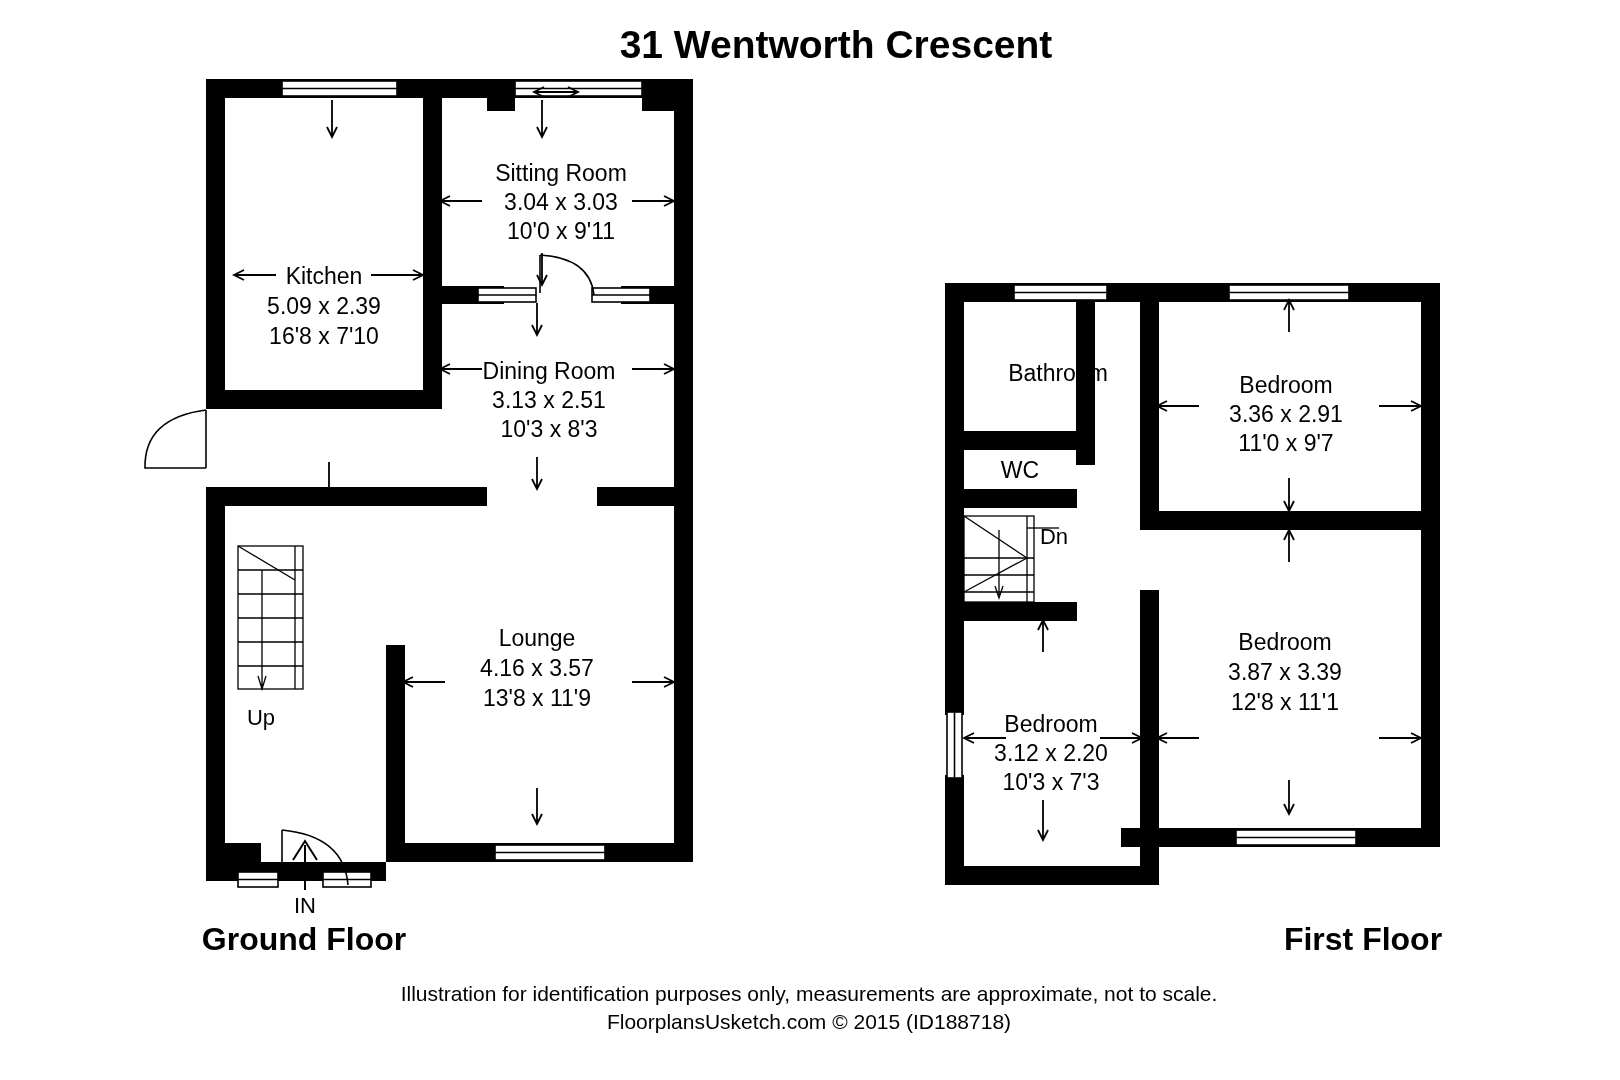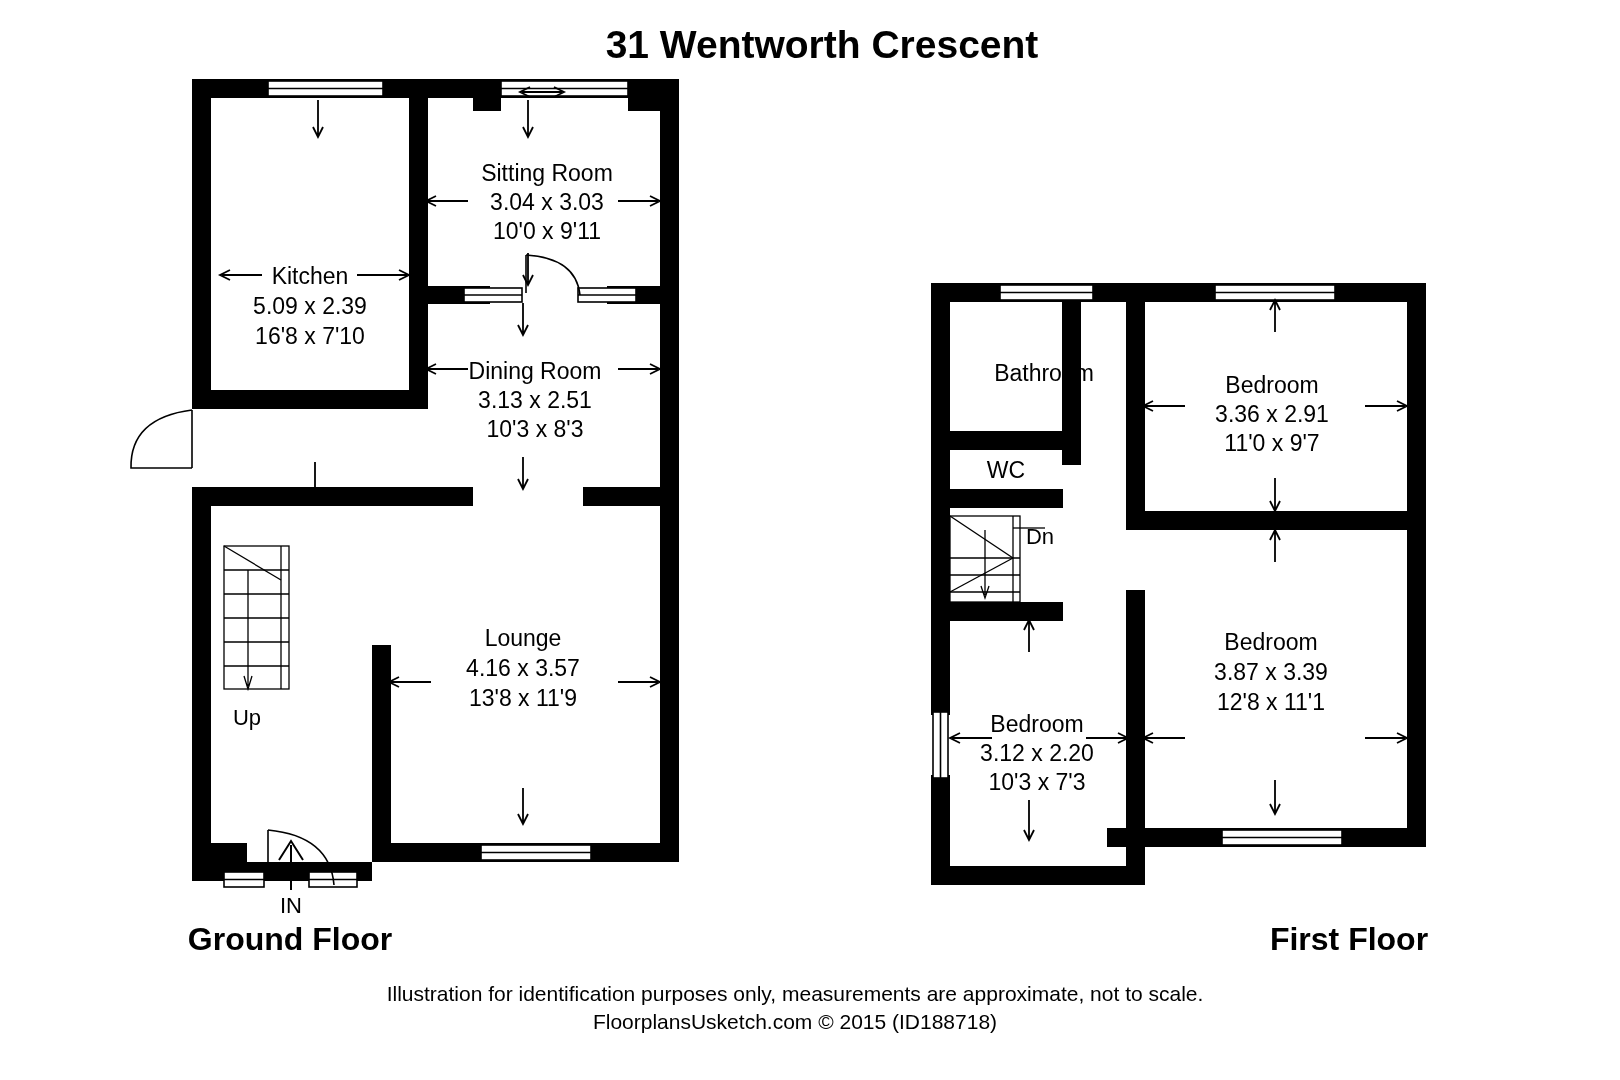--- a/index.html
+++ b/index.html
@@ -10,21 +10,21 @@
   body {
     width: 1620px;
     height: 1080px;
     font-family: "Liberation Sans", sans-serif;
     color: #000000;
     overflow: hidden;
     position: relative;
   }
   #plan-root {
     position: absolute;
-    left: 0;
+    left: 14px;
     top: 0;
     width: 1376px;
     height: 1080px;
   }
   svg text {
     font-family: "Liberation Sans", sans-serif;
     fill: #000000;
   }
   .title-text {
     font-size: 39px;

